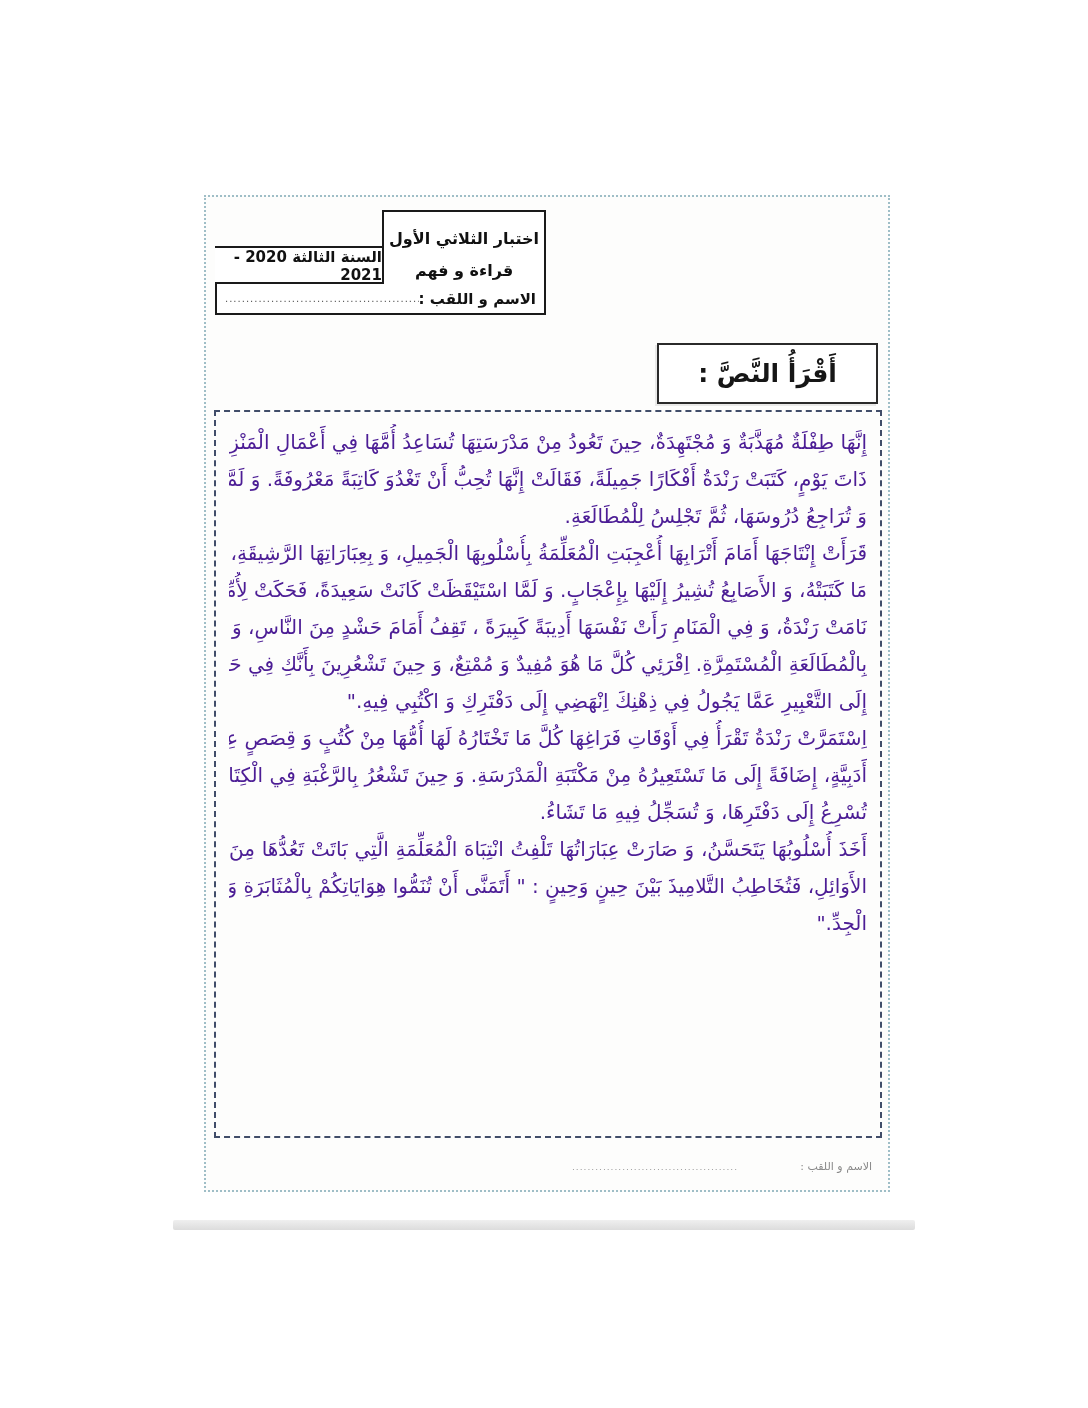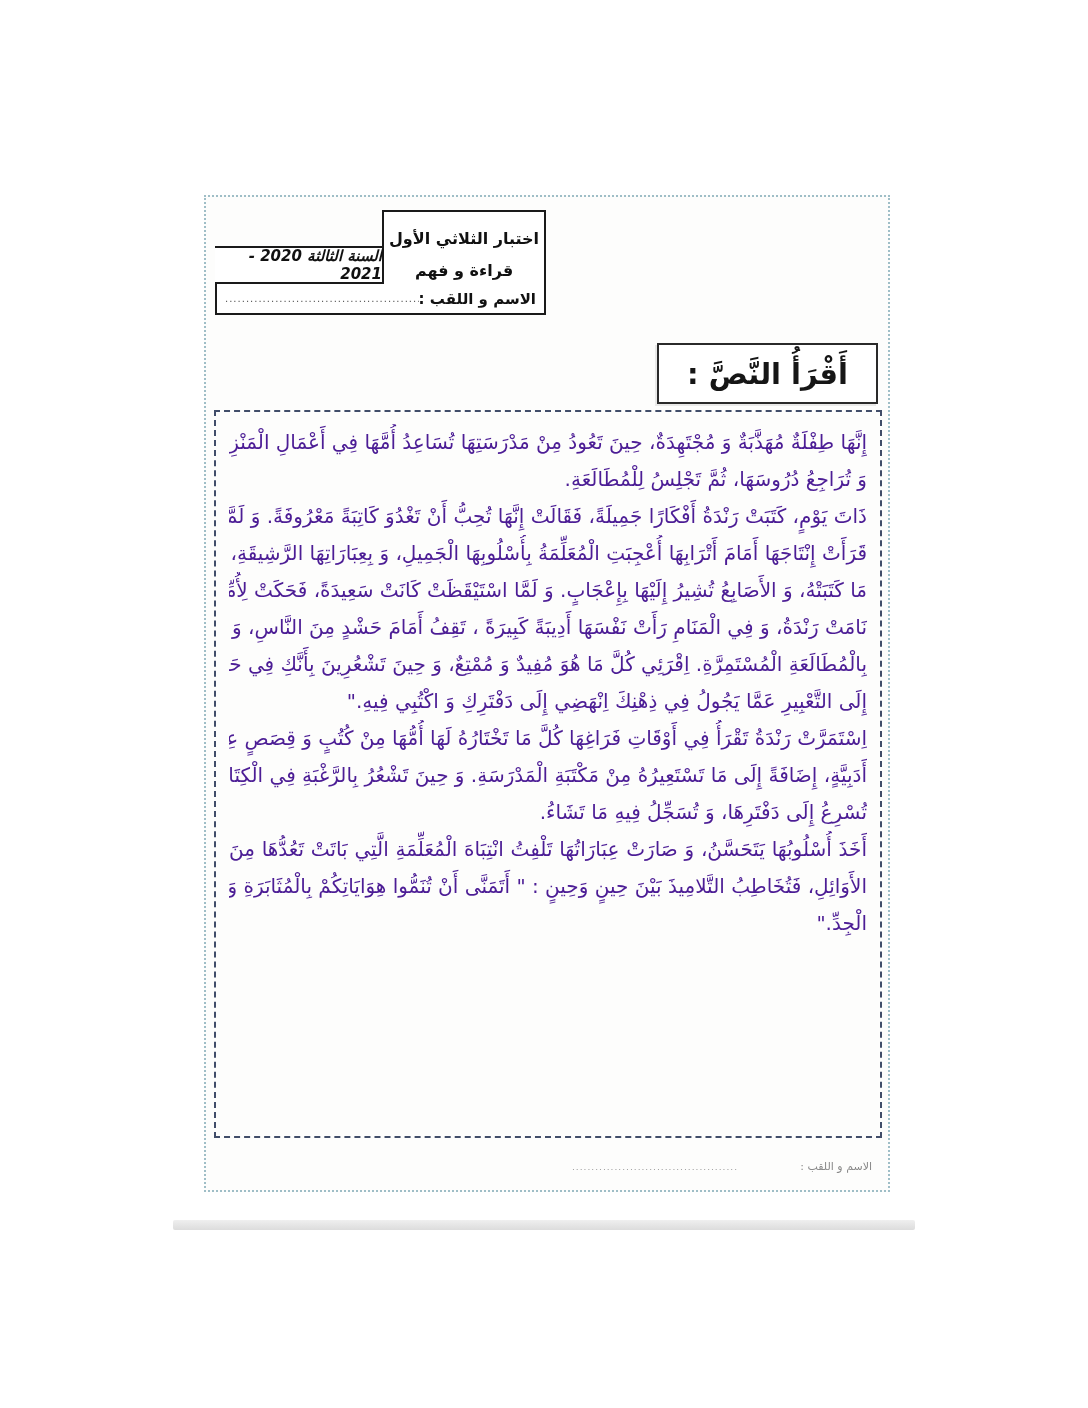--- a/index.html
+++ b/index.html
@@ -17,38 +17,38 @@
     position:absolute;box-sizing:border-box;border:2px solid #1a1a1a;
     background:#ffffff;color:#111;font-weight:bold;direction:rtl;
   }
   .cell-exam{
     left:176px;top:13px;width:164px;height:90px;
     display:flex;flex-direction:column;justify-content:center;align-items:center;
     font-size:16px;line-height:32px;text-align:center;
   }
   .cell-year{
     left:9px;top:49px;width:169px;height:38px;
-    display:flex;justify-content:center;align-items:center;
-    font-size:15px;border-left:none;font-style:italic;
+    display:flex;justify-content:center;
+    font-size:15px;border-left:none;
   }
   .cell-name{
     left:9px;top:87px;width:331px;height:31px;
     display:flex;align-items:center;padding:0 8px;
     font-size:15px;border-top:none;
   }
   .cell-name .dots{
     font-weight:normal;font-size:10px;color:#555;letter-spacing:1px;
     overflow:hidden;white-space:nowrap;flex:1;direction:ltr;text-align:left;
   }
   
   .title-box{
     position:absolute;left:451px;top:146px;width:217px;height:57px;
     border:2px solid #2a2a2a;background:#fff;
     display:flex;justify-content:center;align-items:center;
-    font-size:29px;font-weight:bold;color:#161616;direction:rtl;
+    font-size:25px;font-weight:bold;color:#161616;direction:rtl;
     box-shadow:-2px 2px 0 rgba(0,0,0,0.08);
   }
   
   .text-box{
     position:absolute;left:8px;top:213px;width:668px;height:728px;
     border:2px dashed #414d69;box-sizing:border-box;
     padding:12px 13px 0 13px;background:transparent;
   }
   .line{
     direction:rtl;font-size:20px;line-height:37px;height:37px;
@@ -91,22 +91,22 @@
     <span>الاسم و اللقب :</span>
     <span class="dots">.................................................................</span>
   </div>
 
   <div class="title-box">
     <span>أَقْرَأُ النَّصَّ :</span>
   </div>
 
   <div class="text-box">
     <div class="line">إِنَّهَا طِفْلَةٌ مُهَذَّبَةٌ وَ مُجْتَهِدَةٌ، حِينَ تَعُودُ مِنْ مَدْرَسَتِهَا تُسَاعِدُ أُمَّهَا فِي أَعْمَالِ الْمَنْزِلِ،</div>
+    <div class="line">ذَاتَ يَوْمٍ، كَتَبَتْ رَنْدَةُ أَفْكَارًا جَمِيلَةً، فَقَالَتْ إِنَّهَا تُحِبُّ أَنْ تَغْدُوَ كَاتِبَةً مَعْرُوفَةً. وَ لَمَّا</div>
     <div class="line end">وَ تُرَاجِعُ دُرُوسَهَا، ثُمَّ تَجْلِسُ لِلْمُطَالَعَةِ.</div>
-    <div class="line">ذَاتَ يَوْمٍ، كَتَبَتْ رَنْدَةُ أَفْكَارًا جَمِيلَةً، فَقَالَتْ إِنَّهَا تُحِبُّ أَنْ تَغْدُوَ كَاتِبَةً مَعْرُوفَةً. وَ لَمَّا</div>
     <div class="line">قَرَأَتْ إِنْتَاجَهَا أَمَامَ أَتْرَابِهَا أُعْجِبَتِ الْمُعَلِّمَةُ بِأُسْلُوبِهَا الْجَمِيلِ، وَ بِعِبَارَاتِهَا الرَّشِيقَةِ، وَ</div>
     <div class="line">مَا كَتَبَتْهُ، وَ الأَصَابِعُ تُشِيرُ إِلَيْهَا بِإِعْجَابٍ. وَ لَمَّا اسْتَيْقَظَتْ كَانَتْ سَعِيدَةً، فَحَكَتْ لِأُمِّهَا</div>
     <div class="line">نَامَتْ رَنْدَةُ، وَ فِي الْمَنَامِ رَأَتْ نَفْسَهَا أَدِيبَةً كَبِيرَةً ، تَقِفُ أَمَامَ حَشْدٍ مِنَ النَّاسِ، وَ تُلْقِي</div>
     <div class="line">بِالْمُطَالَعَةِ الْمُسْتَمِرَّةِ. اِقْرَئِي كُلَّ مَا هُوَ مُفِيدٌ وَ مُمْتِعٌ، وَ حِينَ تَشْعُرِينَ بِأَنَّكِ فِي حَاجَةٍ</div>
     <div class="line end">إِلَى التَّعْبِيرِ عَمَّا يَجُولُ فِي ذِهْنِكَ اِنْهَضِي إِلَى دَفْتَرِكِ وَ اكْتُبِي فِيهِ."</div>
     <div class="line">اِسْتَمَرَّتْ رَنْدَةُ تَقْرَأُ فِي أَوْقَاتِ فَرَاغِهَا كُلَّ مَا تَخْتَارُهُ لَهَا أُمُّهَا مِنْ كُتُبٍ وَ قِصَصٍ عِلْمِيَّةٍ وَ</div>
     <div class="line">أَدَبِيَّةٍ، إِضَافَةً إِلَى مَا تَسْتَعِيرُهُ مِنْ مَكْتَبَةِ الْمَدْرَسَةِ. وَ حِينَ تَشْعُرُ بِالرَّغْبَةِ فِي الْكِتَابَةِ،</div>
     <div class="line end">تُسْرِعُ إِلَى دَفْتَرِهَا، وَ تُسَجِّلُ فِيهِ مَا تَشَاءُ.</div>
     <div class="line">أَخَذَ أُسْلُوبُهَا يَتَحَسَّنُ، وَ صَارَتْ عِبَارَاتُهَا تَلْفِتُ انْتِبَاهَ الْمُعَلِّمَةِ الَّتِي بَاتَتْ تَعُدُّهَا مِنَ</div>
     <div class="line">الأَوَائِلِ، فَتُخَاطِبُ التَّلامِيذَ بَيْنَ حِينٍ وَحِينٍ : " أَتَمَنَّى أَنْ تُنَمُّوا هِوَايَاتِكُمْ بِالْمُثَابَرَةِ وَ</div>

